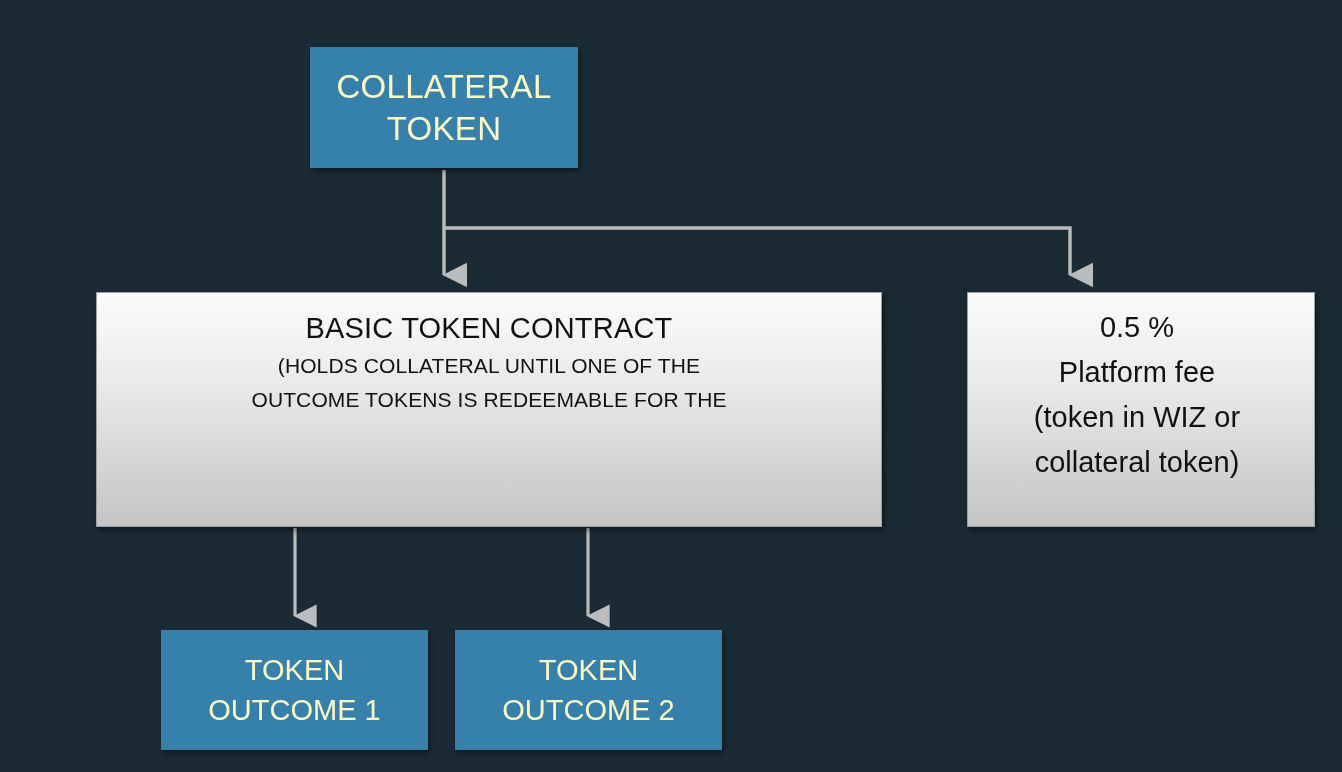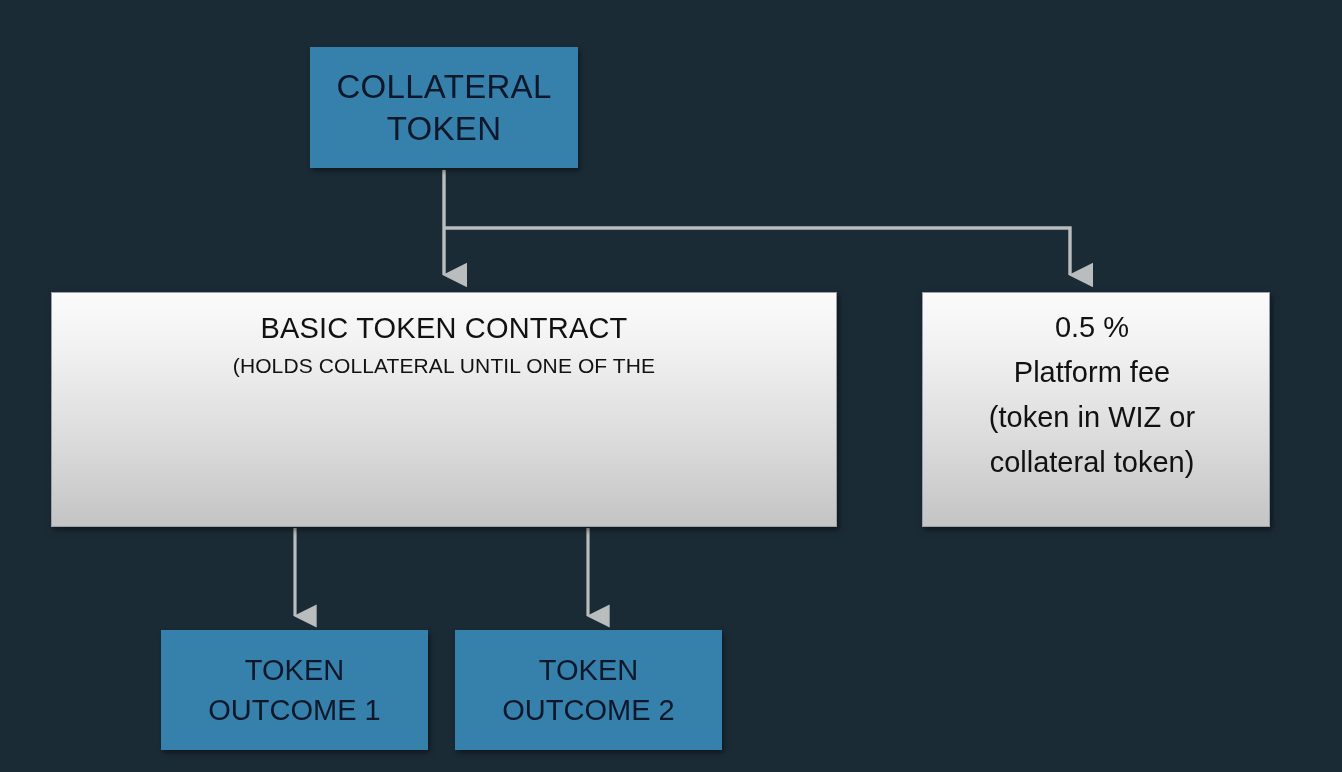--- a/index.html
+++ b/index.html
@@ -25,29 +25,30 @@
     box-sizing: border-box;
     display: flex;
     flex-direction: column;
     align-items: center;
     justify-content: center;
     text-align: center;
   }
 
   .node-blue {
     background: #3681ab;
-    color: #0f172a;
+    color: #fef9c3;
     box-shadow: 2px 3px 5px rgba(0,0,0,0.45);
   }
 
   .node-light {
     background: linear-gradient(to bottom, #fbfbfb 0%, #f2f2f2 22%, #dcdcdc 62%, #c4c4c4 100%);
     color: #111111;
     border: 1px solid #9aa2a7;
     box-shadow: 2px 3px 6px rgba(0,0,0,0.5);
+    margin-left: 45px;
   }
 
   .node .line {
     display: block;
     white-space: nowrap;
   }
 
   
   #collateral-token {
     left: 310px; top: 47px; width: 268px; height: 121px;
@@ -132,20 +133,21 @@
   </svg>
 
   <div class="node node-blue" id="collateral-token">
     <span class="line">COLLATERAL</span>
     <span class="line">TOKEN</span>
   </div>
 
   <div class="node node-light" id="basic-token-contract">
     <span class="line title">BASIC TOKEN CONTRACT</span>
     <span class="line body">(HOLDS COLLATERAL UNTIL ONE OF THE</span>
+    <span class="line body">OUTCOME TOKENS IS REDEEMABLE FOR THE</span>
   </div>
 
   <div class="node node-light" id="platform-fee">
     <span class="line">0.5 %</span>
     <span class="line">Platform fee</span>
     <span class="line">(token in WIZ or</span>
     <span class="line">collateral token)</span>
   </div>
 
   <div class="node node-blue" id="token-outcome-1">

